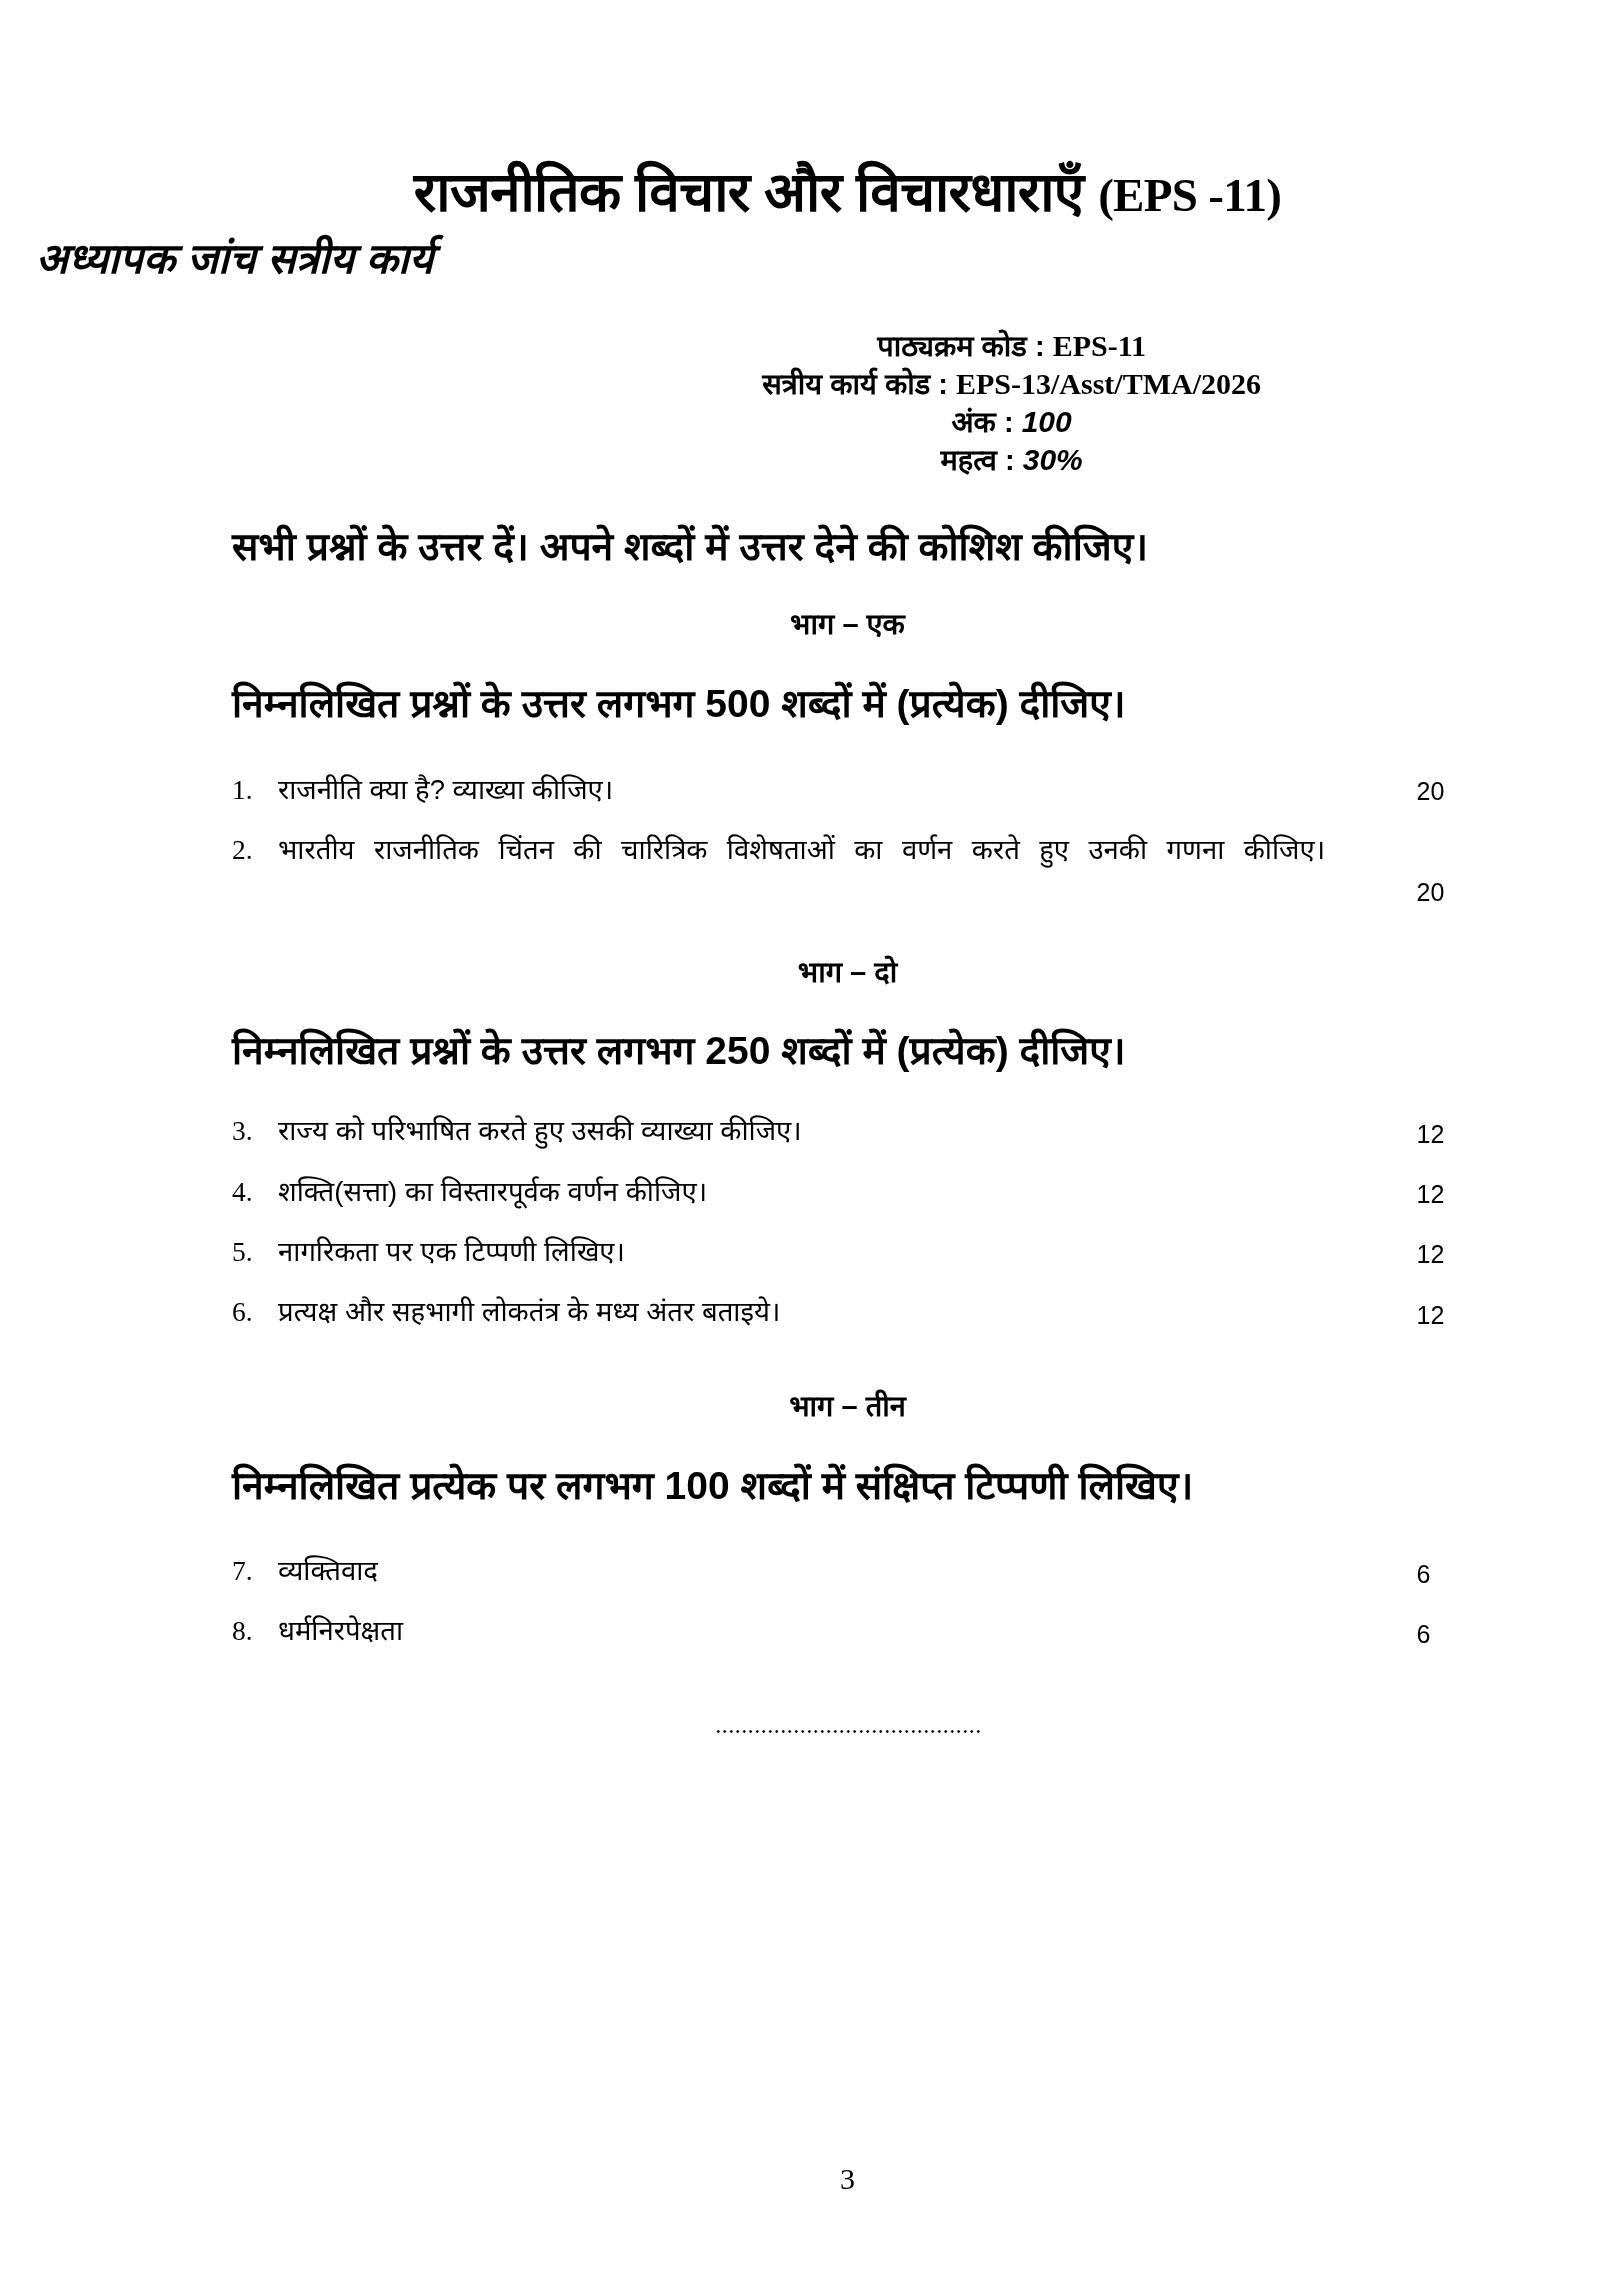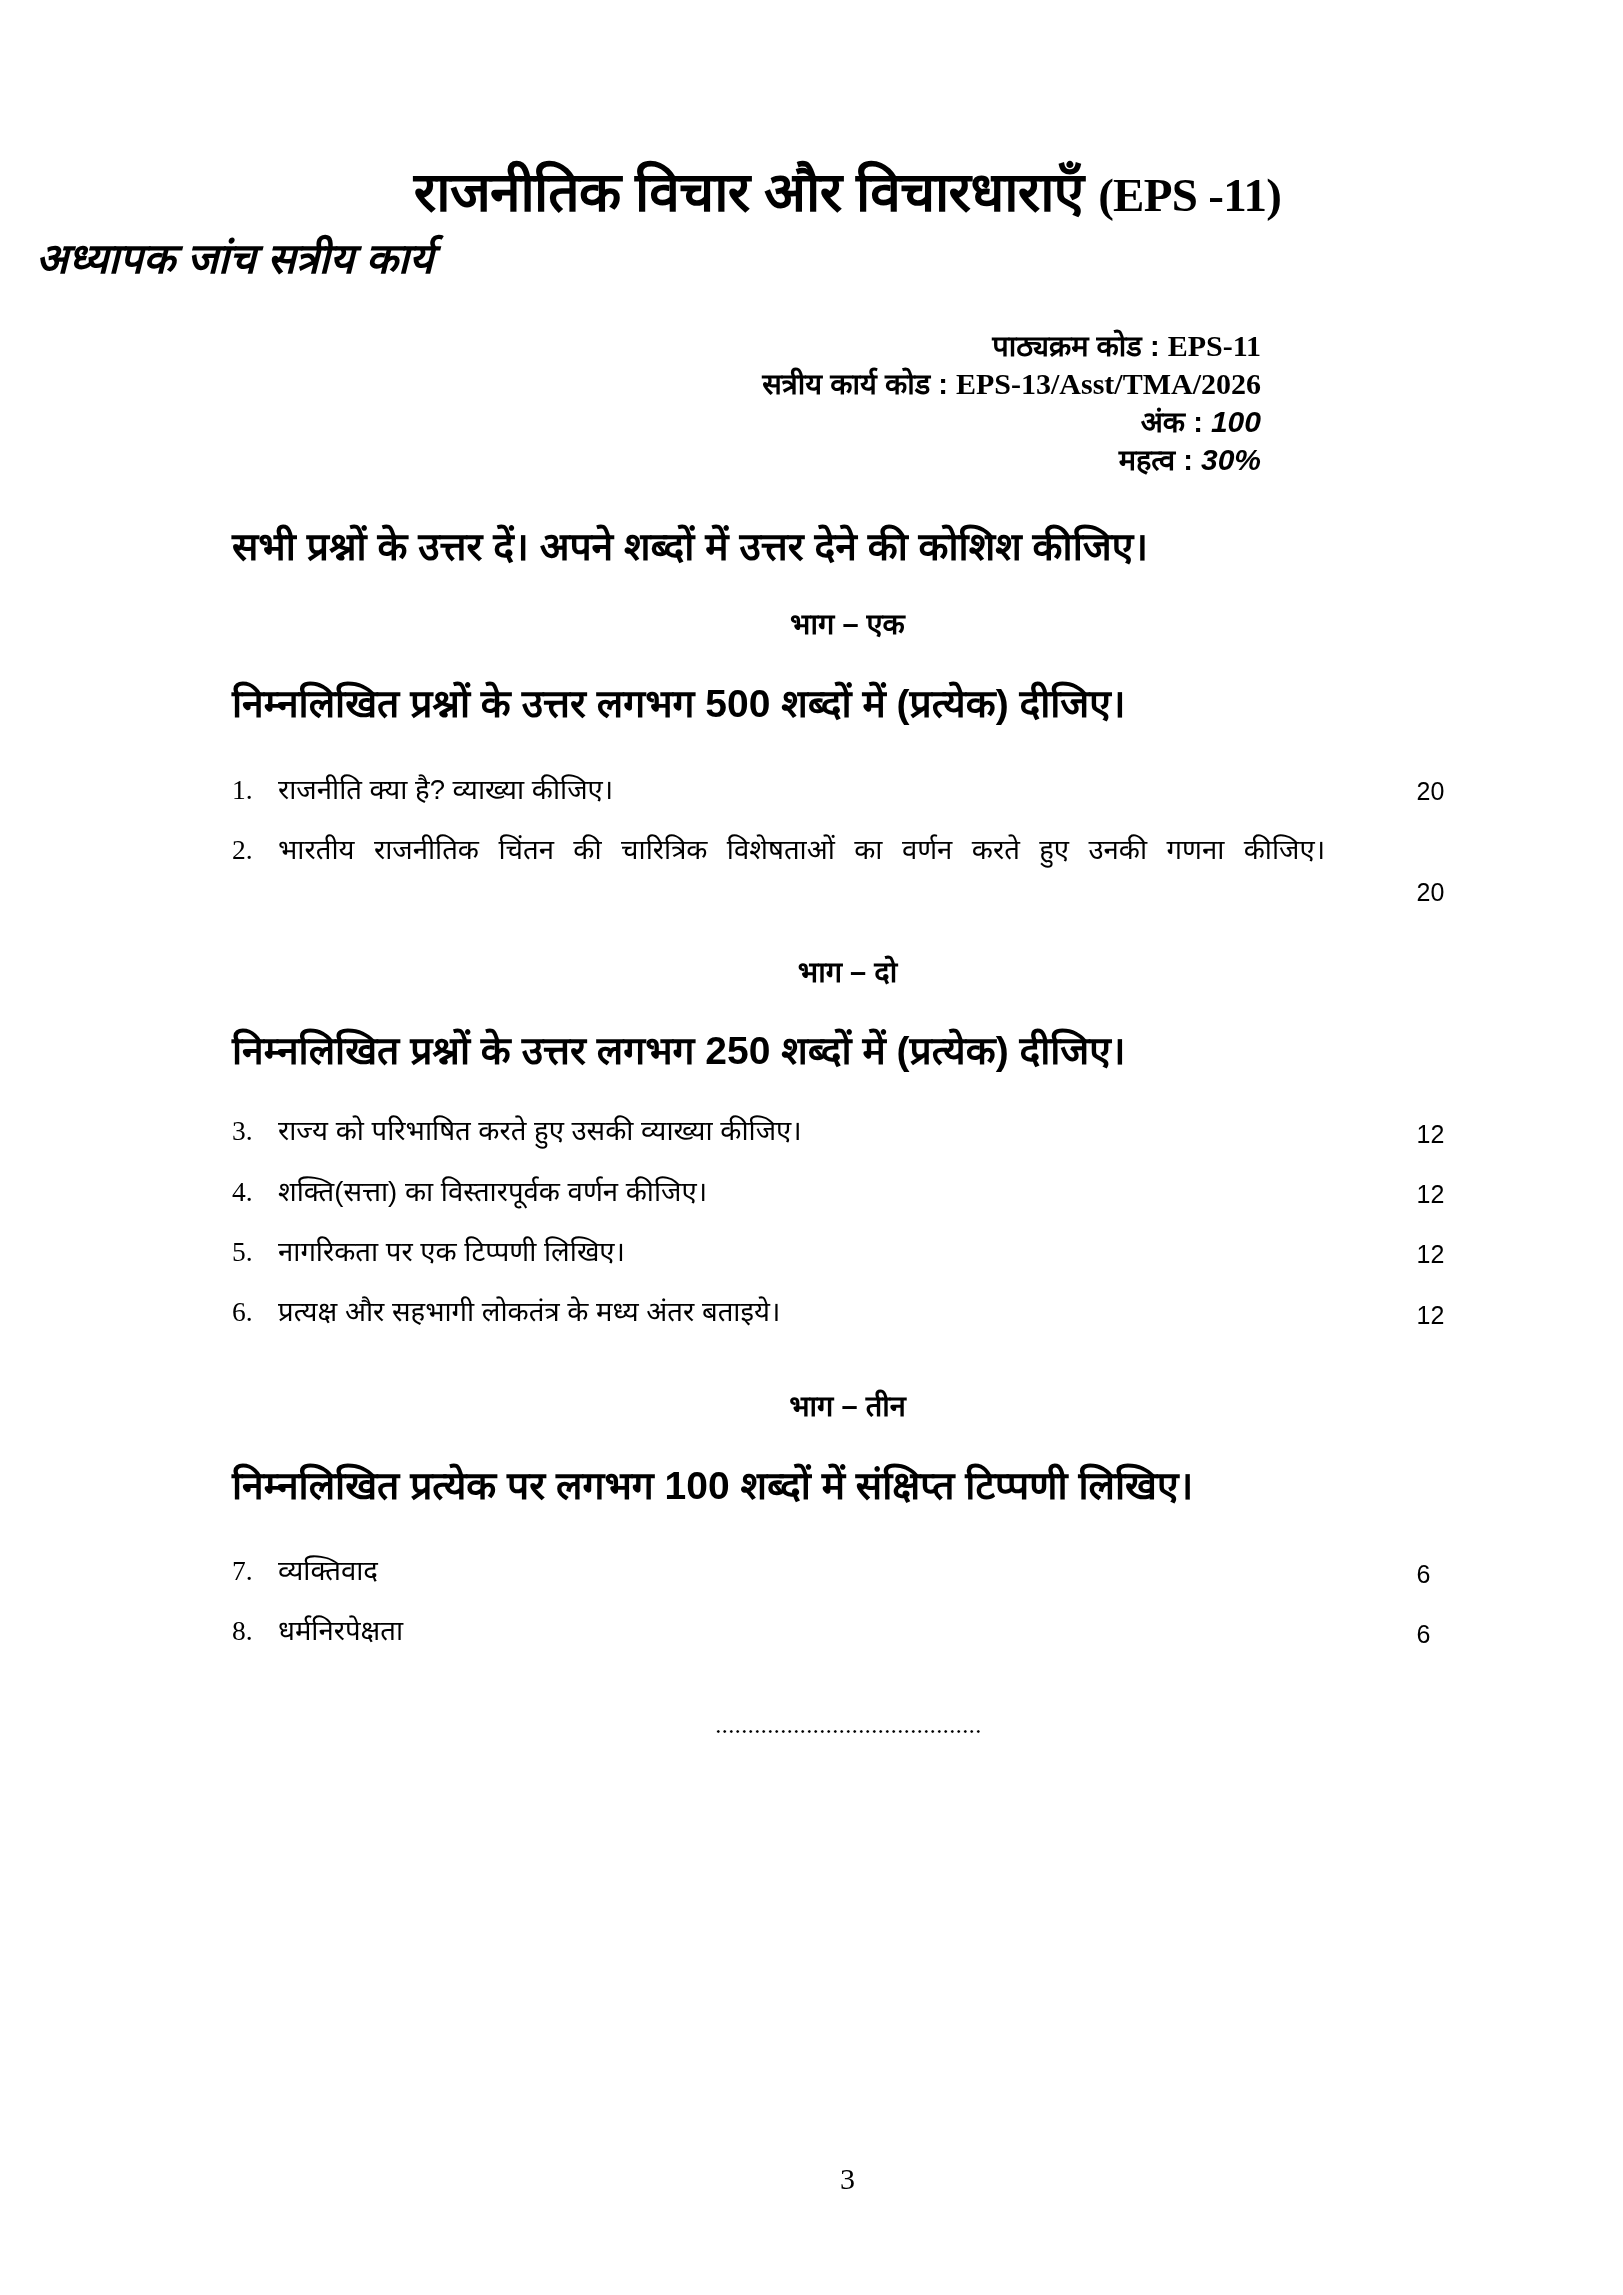--- a/index.html
+++ b/index.html
@@ -43,21 +43,21 @@
       text-align: left;
       font-weight: bold;
       font-size: 42px;
       line-height: 59px;
       font-style: italic;
     }
     .meta {
       position: absolute;
       right: 186px;
       top: 327px;
-      text-align: right;
+      text-align: center;
       font-weight: bold;
     }
     .meta .row {
       font-size: 29px;
       line-height: 38px;
       white-space: nowrap;
     }
     .meta .row .val-serif {
       font-family: "Liberation Serif", "DejaVu Serif", serif;
       font-size: 30px;

